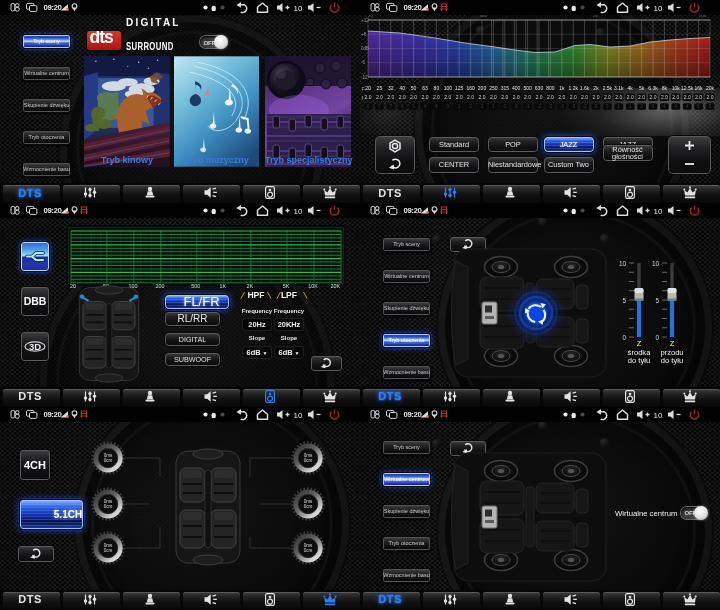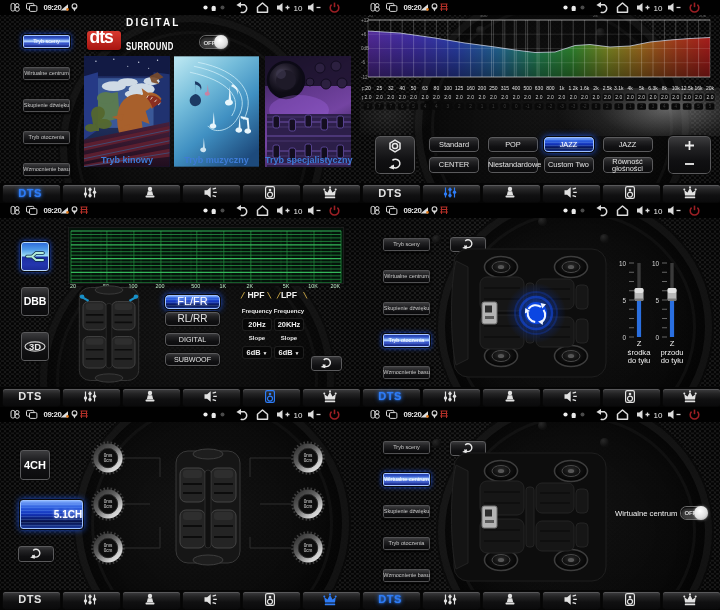--- a/index.html
+++ b/index.html
@@ -639,21 +639,21 @@
     <path d="M19,28.6 L13.8,31.8 L19,33.4 Z" fill="#e8e8e8"></path>
    </svg>
       </div>
       <div class="gbtn " style="left:68px;top:135.5px;width:50px;height:15.5px;font-size:7.4px;line-height:15.5px;border-radius:5px;">Standard</div>
       <div class="gbtn " style="left:127px;top:135.5px;width:50px;height:15.5px;font-size:7.4px;line-height:15.5px;border-radius:5px;">POP</div>
       <div class="gbtn bluebtn" style="left:182.5px;top:135.5px;width:50px;height:15.5px;font-size:7.4px;line-height:15.5px;border-radius:5px;">JAZZ</div>
       <div class="gbtn " style="left:241.5px;top:135.5px;width:50px;height:15.5px;font-size:7.4px;line-height:15.5px;border-radius:5px;">JAZZ</div>
       <div class="gbtn " style="left:68px;top:156px;width:50px;height:15.5px;font-size:7.4px;line-height:15.5px;border-radius:5px;">CENTER</div>
       <div class="gbtn " style="left:127px;top:156px;width:50px;height:15.5px;font-size:7.4px;line-height:15.5px;border-radius:5px;">Niestandardowe</div>
       <div class="gbtn " style="left:182.5px;top:156px;width:50px;height:15.5px;font-size:7.4px;line-height:15.5px;border-radius:5px;">Custom Two</div>
-      <div class="gbtn " style="left:241.5px;top:156px;width:50px;height:15.5px;font-size:7.4px;line-height:7px;padding-top:1px;height:14.5px;border-radius:5px;">Równość<br>głośności</div>
+      <div class="gbtn " style="left:241.5px;top:144px;width:50px;height:15.5px;font-size:7.4px;line-height:7px;padding-top:1px;height:14.5px;border-radius:5px;">Równość<br>głośności</div>
       <div class="gbtn" style="left:307px;top:134.5px;width:43px;height:38px;border-radius:6px;">
    <svg width="43" height="38" viewBox="0 0 43 38">
           <g stroke="#ececec" stroke-width="1.8">
    <path d="M21.5,5 v9 M17,9.5 h9"></path>
             <path d="M17,28 h9"></path>
           </g>
         </svg>
       </div>
       <div class="sb">
         <svg width="360" height="15" viewBox="0 0 360 15">
@@ -847,21 +847,21 @@
           <rect x="48" y="64" width="19" height="8" rx="3"></rect>
   </g>
   <g stroke="#0c0c0c" stroke-width="2">
    <path d="M17,36 h19 M17,45 h19 M48,36 h19 M48,45 h19 M17,78 h19 M17,89 h19 M48,78 h19 M48,89 h19"></path>
   </g>
   <rect x="39" y="22" width="6" height="78" rx="3" fill="#101010" stroke="#2a2a2a"></rect>
   <path d="M12,14 l8,5 M72,14 l-8,5" stroke="#1890c8" stroke-width="2.5"></path>
         <circle cx="13" cy="14" r="2.5" fill="#1890c8"></circle>
         <circle cx="71" cy="14" r="2.5" fill="#1890c8"></circle>
  </svg>
-      <div class="gbtn bluebtn" style="left:164px;top:91px;width:55px;height:13.5px;font-size:11px;line-height:13.5px;border-radius:5px;">FL/FR</div>
+      <div class="gbtn bluebtn" style="left:164px;top:91px;width:55px;height:13.5px;font-size:13px;line-height:13.5px;border-radius:5px;padding-left:9px;">FL/FR</div>
       <div class="gbtn " style="left:164px;top:108px;width:55px;height:13.5px;font-size:10px;line-height:13.5px;border-radius:5px;">RL/RR</div>
       <div class="gbtn " style="left:164px;top:128.5px;width:55px;height:13.5px;font-size:7.2px;line-height:13.5px;border-radius:5px;">DIGITAL</div>
       <div class="gbtn " style="left:164px;top:148.5px;width:55px;height:13.5px;font-size:7.2px;line-height:13.5px;border-radius:5px;">SUBWOOF</div>
       <svg class="abs" style="left:230px;top:84px" width="130" height="14" viewBox="0 0 130 14">
    <g stroke="#b89840" stroke-width="1">
           <path d="M11,11.5 L14.5,5 M37.5,5 L41,11.5 M47,11.5 L50.5,5 M73.5,5 L77,11.5"></path>
         </g>
    <text x="26" y="11.2" text-anchor="middle" font-size="8.6" font-weight="bold" fill="#f0f0f0" font-family="Liberation Sans">HPF</text>
    <text x="59" y="11.2" text-anchor="middle" font-size="8.6" font-weight="bold" fill="#f0f0f0" font-family="Liberation Sans">LPF</text>
       </svg>

